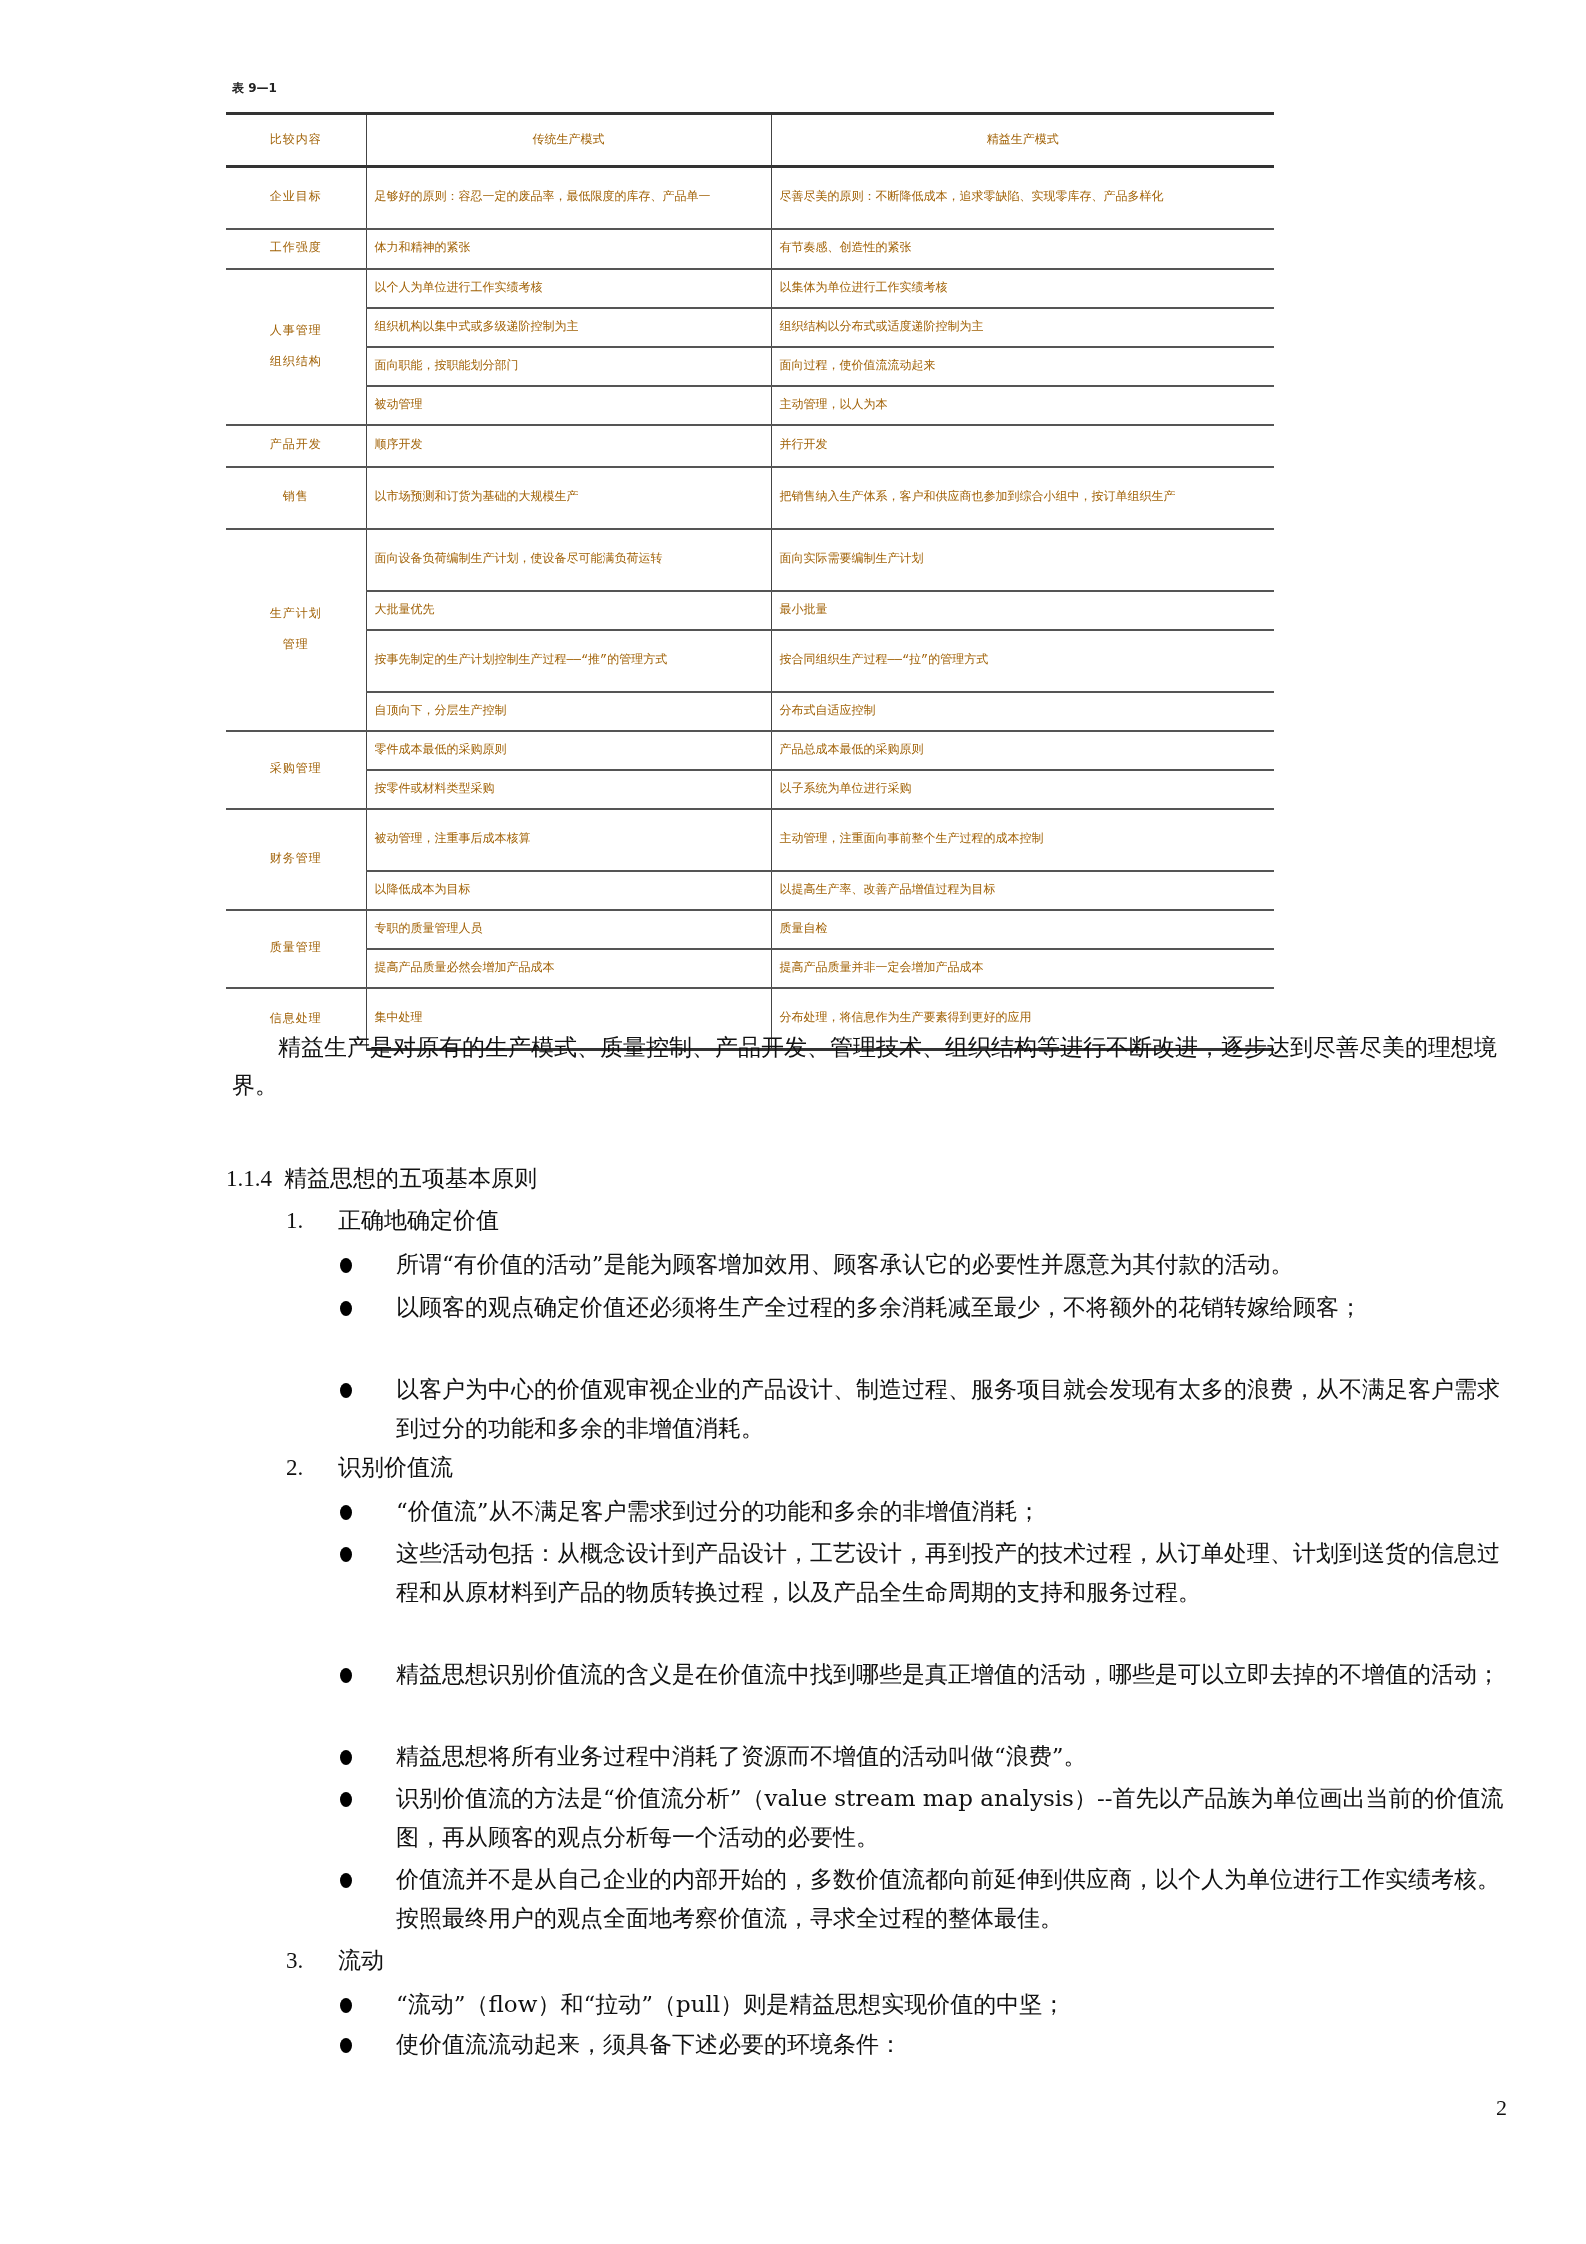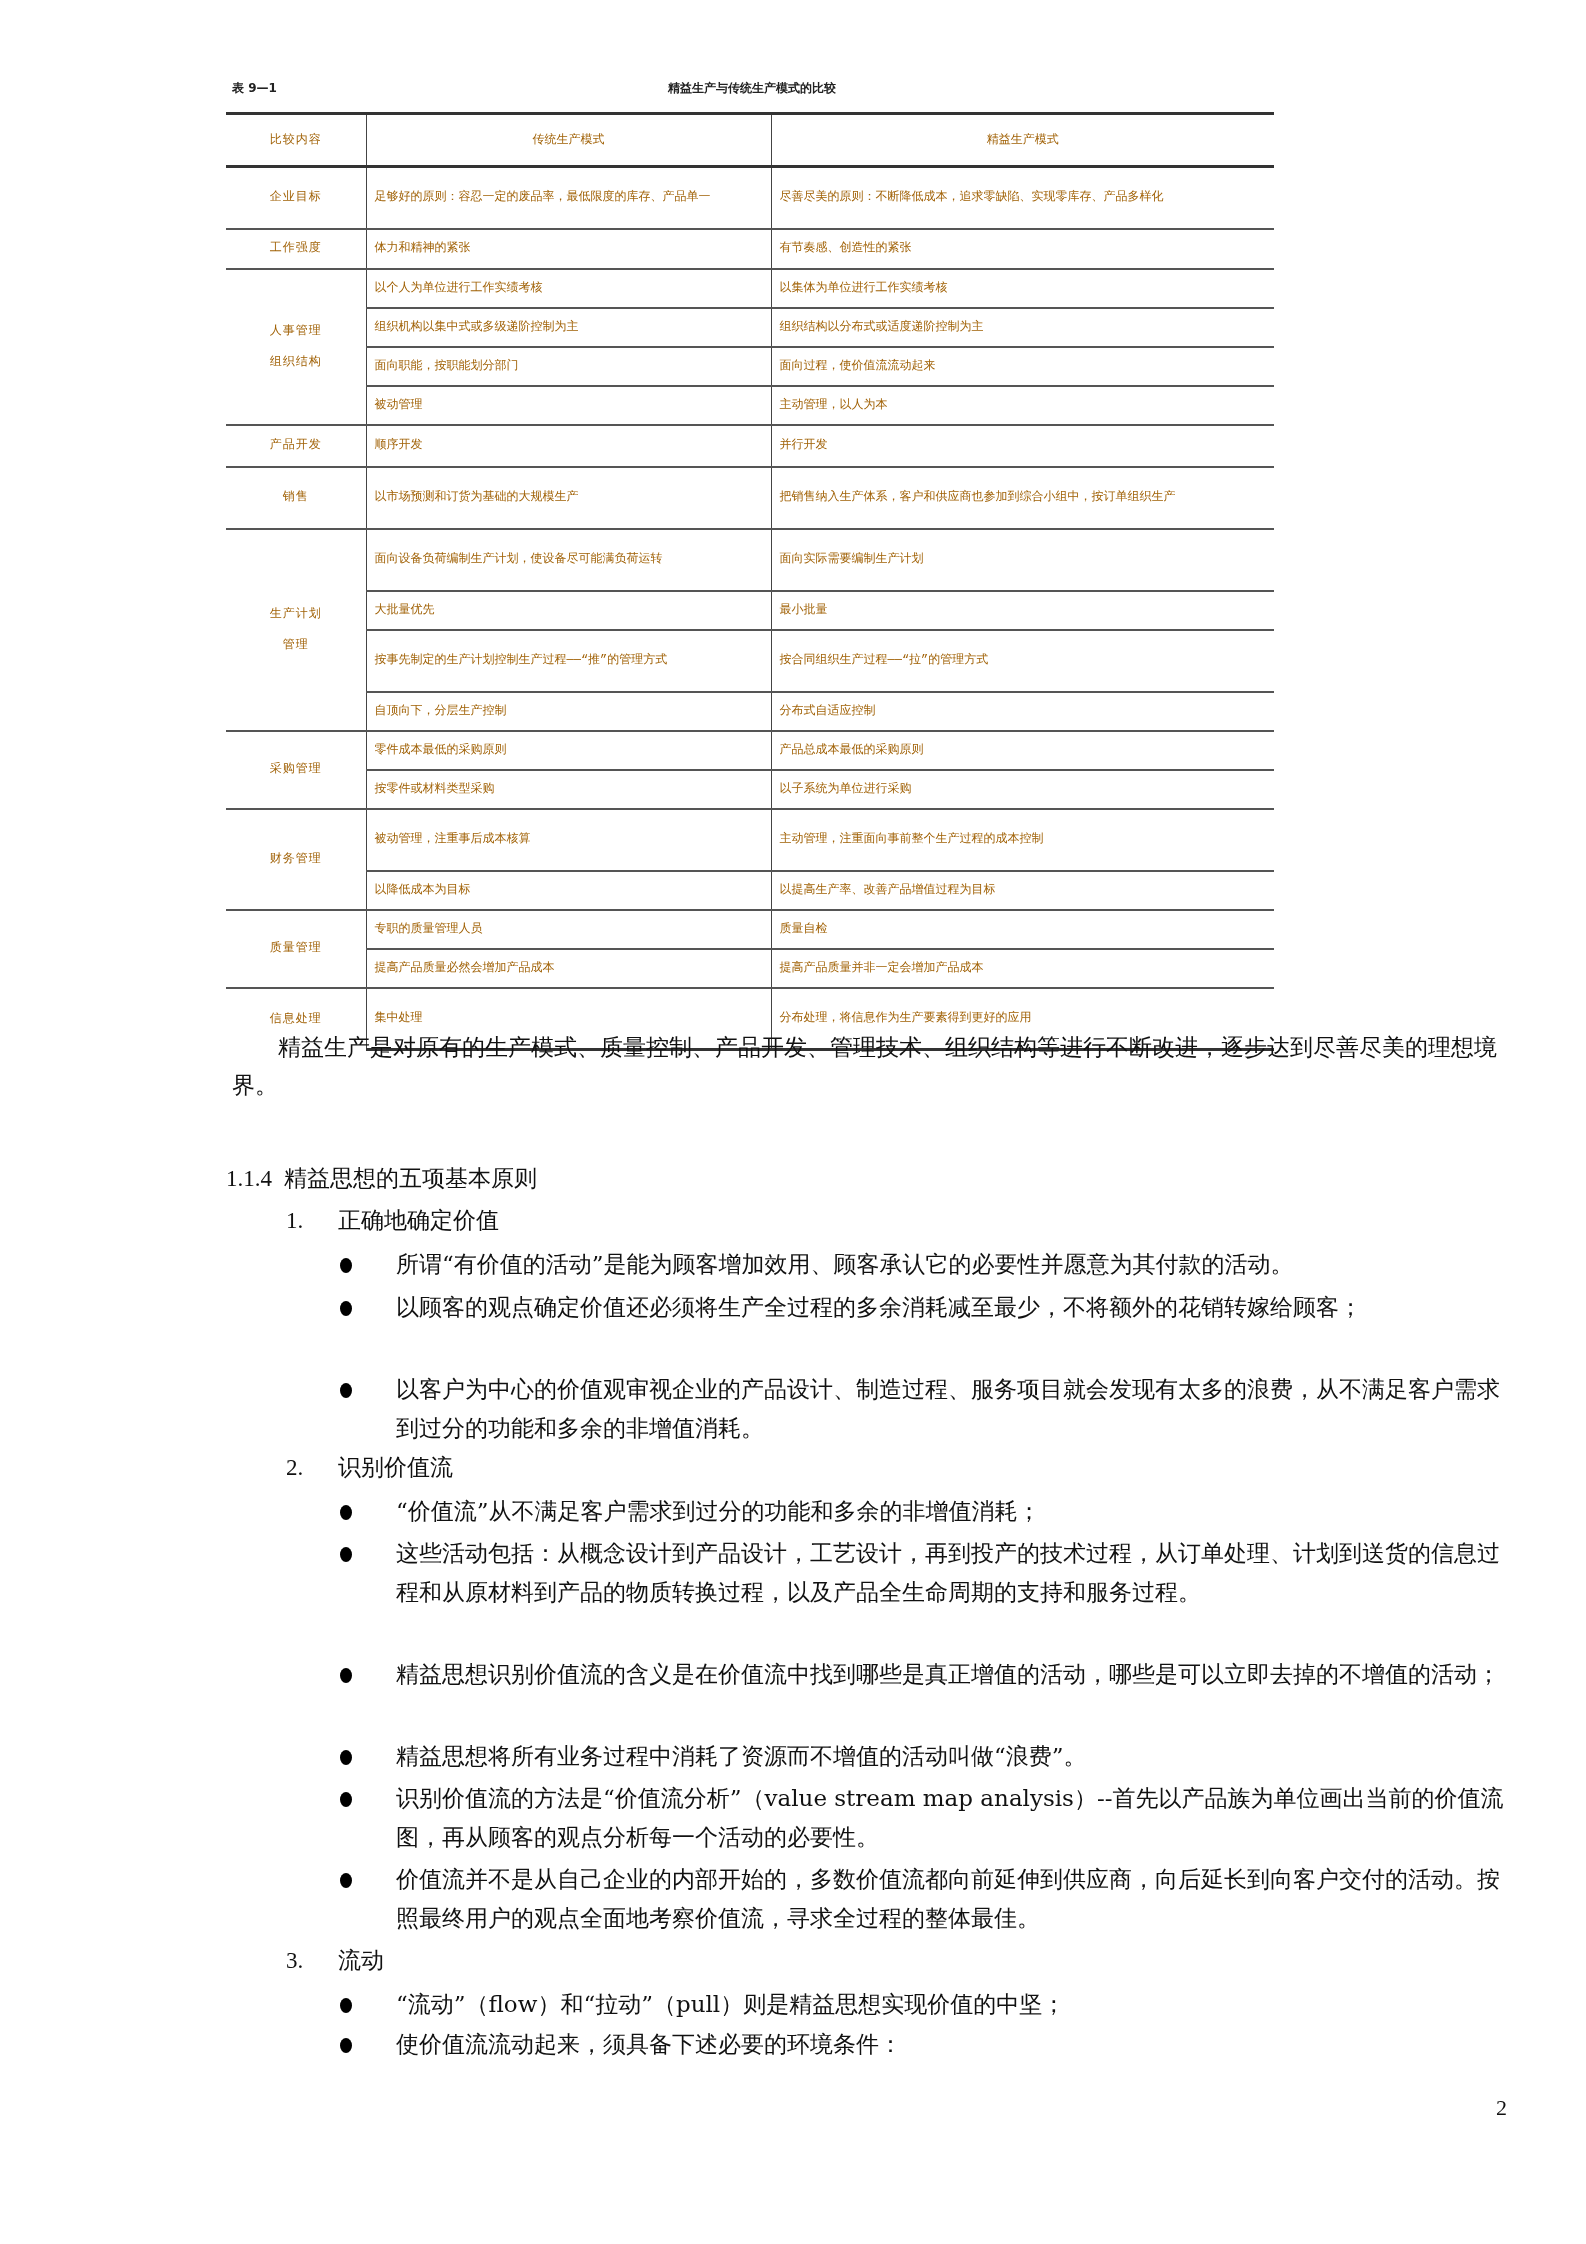--- a/index.html
+++ b/index.html
@@ -39,21 +39,20 @@
   .bullet .dot { position: absolute; left: 0; top: 13px; width: 12px; height: 15px; border-radius: 50%; background: #000; }
   .bullet .txt { display: block; margin-left: 56px; }
 
   .page-number { position: absolute; left: 1496px; top: 2095px; font-size: 22px; font-family: "Liberation Serif", serif; }
 </style>
 </head>
 <body>
 
 <div class="tbl-caption">
   <span class="num">表 9—1</span>
-  <span class="title">精益生产与传统生产模式的比较</span>
 </div>
 
 <table class="cmp-table">
   <colgroup>
       <col class="c0">
       <col class="c1">
       <col class="c2">
     </colgroup>
   <thead>
     <tr>
@@ -204,21 +203,21 @@
 <div class="bullet" style="top:1737px;">
   <span class="dot"></span>
   <span class="txt">精益思想将所有业务过程中消耗了资源而不增值的活动叫做“浪费”。</span>
 </div>
 <div class="bullet" style="top:1779px;">
   <span class="dot"></span>
   <span class="txt">识别价值流的方法是“价值流分析”（value stream map analysis）--首先以产品族为单位画出当前的价值流图，再从顾客的观点分析每一个活动的必要性。</span>
 </div>
 <div class="bullet" style="top:1860px;">
   <span class="dot"></span>
-  <span class="txt">价值流并不是从自己企业的内部开始的，多数价值流都向前延伸到供应商，向后延长到向客户交付的活动。按照最终用户的观点全面地考察价值流，寻求全过程的整体最佳。</span>
+  <span class="txt">价值流并不是从自己企业的内部开始的，多数价值流都向前延伸到供应商，以个人为单位进行工作实绩考核。按照最终用户的观点全面地考察价值流，寻求全过程的整体最佳。</span>
 </div>
 
 <div class="num-item" style="top:1945px;">
   <span class="n">3.</span><span>流动</span>
 </div>
 <div class="bullet" style="top:1985px;">
   <span class="dot"></span>
   <span class="txt">“流动”（flow）和“拉动”（pull）则是精益思想实现价值的中坚；</span>
 </div>
 <div class="bullet" style="top:2025px;">

